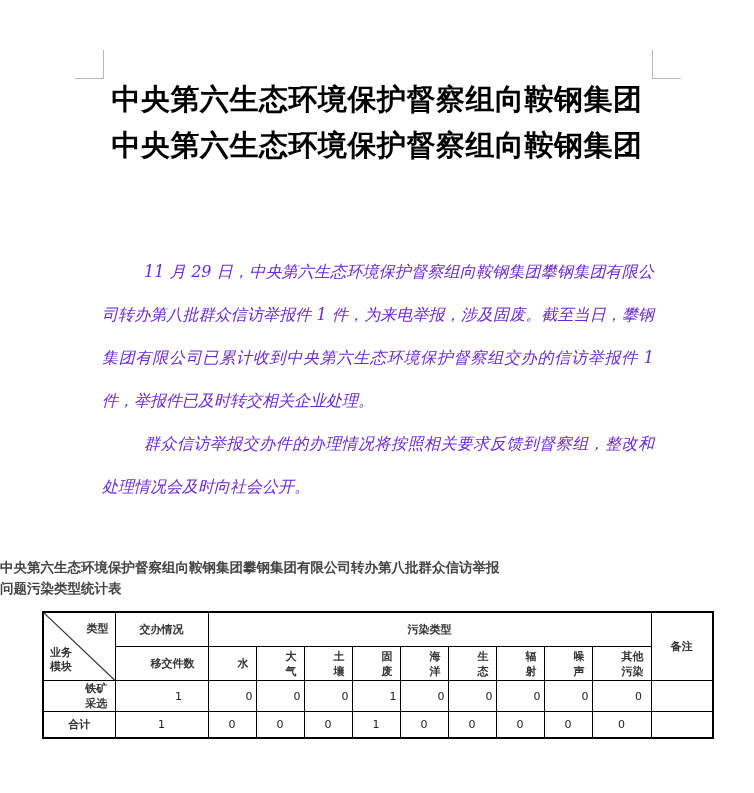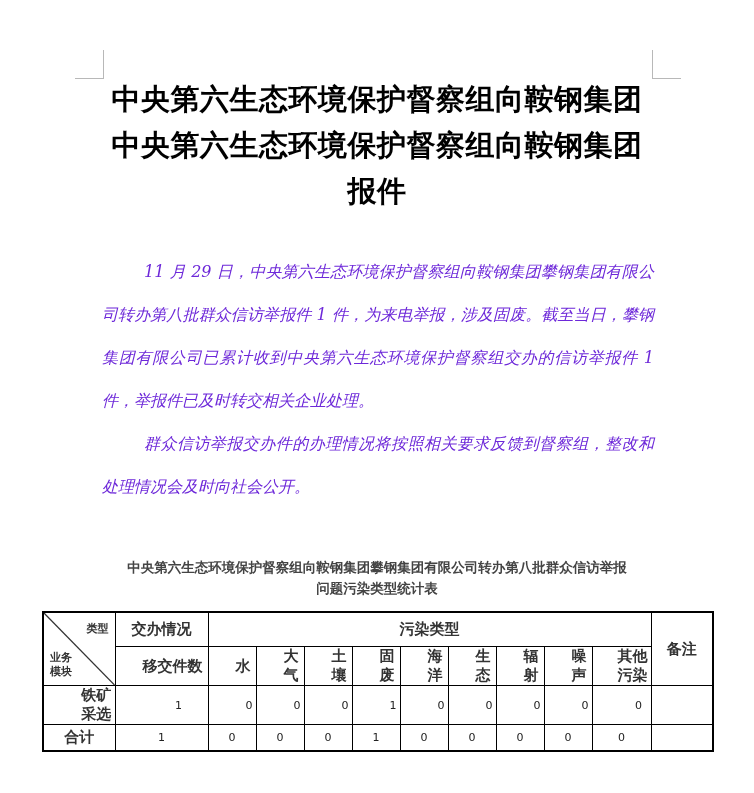--- a/index.html
+++ b/index.html
@@ -54,21 +54,21 @@
   }
   .doc-body p {
     margin: 0;
     text-indent: 42px;
   }
   .table-caption {
     position: absolute;
     top: 557px;
     left: 0;
     width: 754px;
-    text-align: center;
+    text-align: left;
     font-family: "DejaVu Sans", sans-serif;
     font-size: 13.5px;
     font-weight: bold;
     line-height: 21px;
     color: #444444;
   }
   table.stats {
     position: absolute;
     top: 611px;
     left: 42px;
@@ -79,21 +79,21 @@
     border: 2px solid #000000;
   }
   table.stats td {
     border: 1px solid #000000;
     text-align: center;
     vertical-align: middle;
     padding: 0 2px;
     overflow: hidden;
   }
   table.stats .hdr {
-    font-size: 15px;
+    font-size: 11px;
     font-weight: bold;
     color: #333333;
     font-family: Liberation Serif, serif;
   }
   table.stats .num {
     font-size: 11px;
     font-weight: normal;
     color: #222222;
   }
   tr.r1 td { height: 33px; }
@@ -133,21 +133,20 @@
 <body>
 
 <div class="page">
 
   <div class="crop-mark left"></div>
   <div class="crop-mark right"></div>
 
   <div class="doc-title">
     <div>中央第六生态环境保护督察组向鞍钢集团</div>
     <div>中央第六生态环境保护督察组向鞍钢集团</div>
-    <div>报件</div>
   </div>
 
   <div class="doc-body">
     <p>11 月 29 日，中央第六生态环境保护督察组向鞍钢集团攀钢集团有限公司转办第八批群众信访举报件 1 件，为来电举报，涉及固废。截至当日，攀钢集团有限公司已累计收到中央第六生态环境保护督察组交办的信访举报件 1 件，举报件已及时转交相关企业处理。</p>
     <p>群众信访举报交办件的办理情况将按照相关要求反馈到督察组，整改和处理情况会及时向社会公开。</p>
   </div>
 
   <div class="table-caption">
     <div>中央第六生态环境保护督察组向鞍钢集团攀钢集团有限公司转办第八批群众信访举报</div>
     <div>问题污染类型统计表</div>

